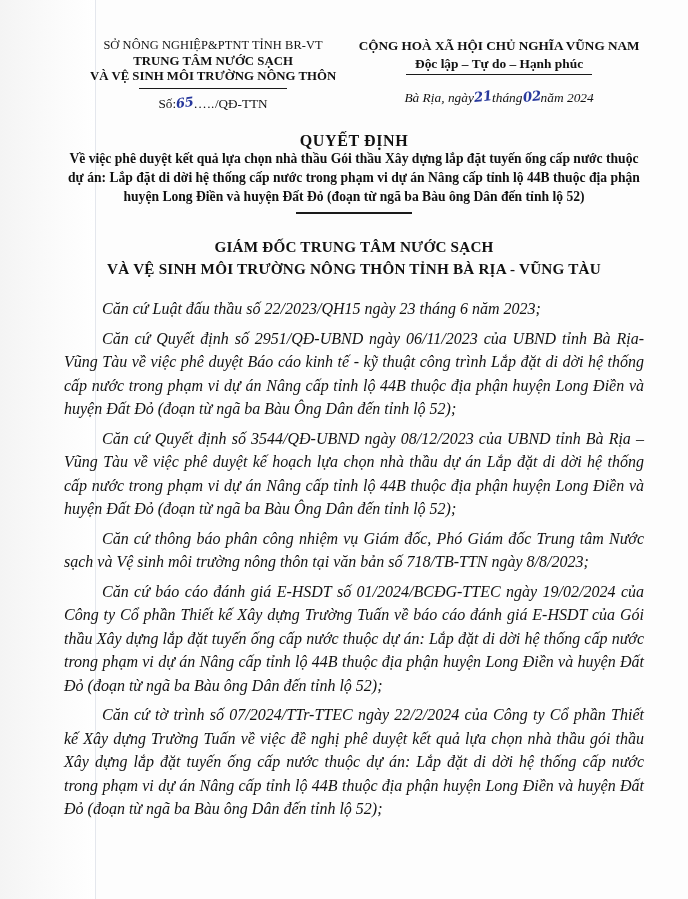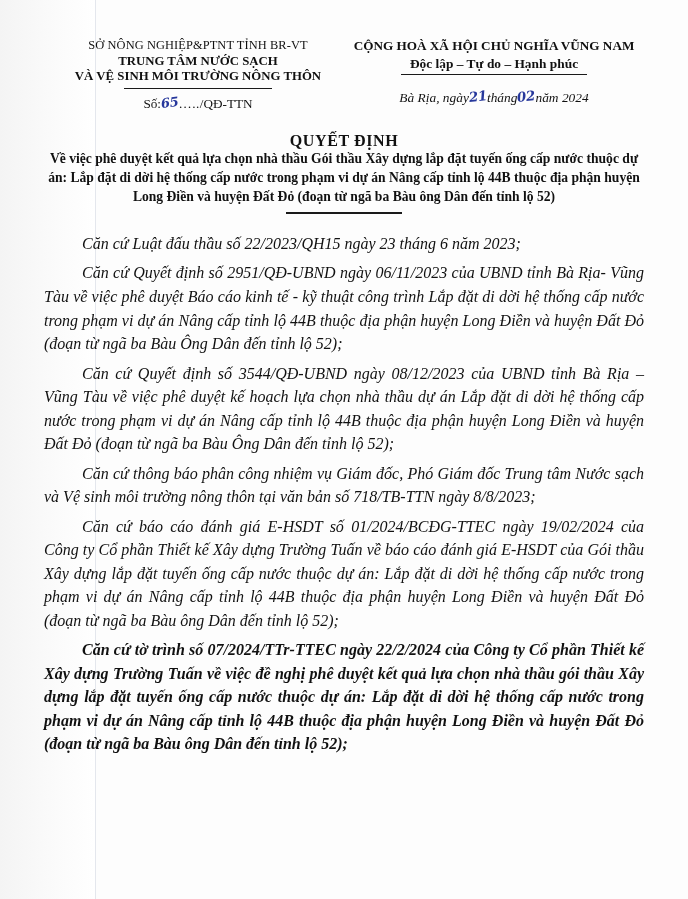--- a/index.html
+++ b/index.html
@@ -40,21 +40,21 @@
     width: 95px;
     height: 899px;
     background: linear-gradient(to right, #f4f4f4 0%, #fbfbfb 60%, #ffffff 100%);
   }
   .content {
     position: absolute;
     left: 0;
     top: 0;
     width: 688px;
     height: 899px;
-    padding: 38px 44px 0 44px;
+    padding: 38px 44px 0 64px;
     box-sizing: border-box;
   }
 
   
   .header {
     display: flex;
     align-items: flex-start;
     justify-content: flex-start;
   }
   .hdr-left {
@@ -166,21 +166,21 @@
     font-style: italic;
     font-size: 16px;
     line-height: 1.47;
     text-align: justify;
     text-justify: inter-word;
   }
   .body p {
     margin: 0 0 6px 0;
     text-indent: 38px;
   }
-  .body p:last-child { margin-bottom: 8px; font-weight: bold; }
+  .body p:last-child { margin-bottom: 8px; }
 </style>
 </head>
 <body>
 
 <div class="page">
   <div class="scan-shade"></div>
   <div class="scan-line"></div>
 
   <div class="content">
 
@@ -205,20 +205,24 @@
         </div>
       </div>
     </div>
 
     <div class="title-block">
       <div class="doc-title">QUYẾT ĐỊNH</div>
       <div class="doc-subtitle">Về việc phê duyệt kết quả lựa chọn nhà thầu Gói thầu Xây dựng lắp đặt tuyến ống cấp nước thuộc dự án: Lắp đặt di dời hệ thống cấp nước trong phạm vi dự án Nâng cấp tỉnh lộ 44B thuộc địa phận huyện Long Điền và huyện Đất Đỏ (đoạn từ ngã ba Bàu ông Dân đến tỉnh lộ 52)</div>
       <div class="title-rule"></div>
     </div>
 
+    <div class="issuer">
+      <div>GIÁM ĐỐC TRUNG TÂM NƯỚC SẠCH</div>
+      <div>VÀ VỆ SINH MÔI TRƯỜNG NÔNG THÔN TỈNH BÀ RỊA  - VŨNG TÀU</div>
+    </div>
 
     <div class="body">
       <p>Căn cứ Luật đấu thầu số 22/2023/QH15 ngày 23 tháng 6 năm 2023;</p>
       <p>Căn cứ Quyết định số 2951/QĐ-UBND  ngày 06/11/2023 của UBND tỉnh Bà Rịa- Vũng Tàu về việc phê duyệt Báo cáo kinh tế - kỹ thuật công trình Lắp đặt di dời hệ thống cấp nước trong phạm vi dự án Nâng cấp tỉnh lộ 44B thuộc địa phận huyện Long Điền và huyện Đất Đỏ (đoạn từ ngã ba Bàu Ông Dân đến tỉnh lộ 52);</p>
       <p>Căn cứ Quyết định số 3544/QĐ-UBND ngày 08/12/2023 của UBND tỉnh Bà Rịa – Vũng Tàu về việc phê duyệt kế hoạch lựa chọn nhà thầu dự án Lắp đặt di dời hệ thống cấp nước trong phạm vi dự án Nâng cấp tỉnh lộ 44B thuộc địa phận huyện Long Điền và huyện Đất Đỏ (đoạn từ ngã ba Bàu Ông Dân đến tỉnh lộ 52);</p>
       <p>Căn cứ thông báo phân công nhiệm vụ Giám đốc, Phó Giám đốc Trung tâm Nước sạch và Vệ sinh môi trường nông thôn tại văn bản số 718/TB-TTN ngày 8/8/2023;</p>
       <p>Căn cứ báo cáo đánh giá E-HSDT số 01/2024/BCĐG-TTEC ngày 19/02/2024 của Công ty Cổ phần Thiết kế Xây dựng Trường Tuấn về báo cáo đánh giá E-HSDT của Gói thầu Xây dựng lắp đặt tuyến ống cấp nước thuộc dự án: Lắp đặt di dời hệ thống cấp nước trong phạm vi dự án Nâng cấp tỉnh lộ 44B thuộc địa phận huyện Long Điền và huyện Đất Đỏ (đoạn từ ngã ba Bàu ông Dân đến tỉnh lộ 52);</p>
       <p>Căn cứ tờ trình số 07/2024/TTr-TTEC ngày 22/2/2024 của Công ty Cổ phần Thiết kế Xây dựng Trường Tuấn về việc đề nghị phê duyệt kết quả lựa chọn nhà thầu gói thầu Xây dựng lắp đặt tuyến ống cấp nước thuộc dự án: Lắp đặt di dời hệ thống cấp nước trong phạm vi dự án Nâng cấp tỉnh lộ 44B thuộc địa phận huyện Long Điền và huyện Đất Đỏ (đoạn từ ngã ba Bàu ông Dân đến tỉnh lộ 52);</p>
     </div>
 

